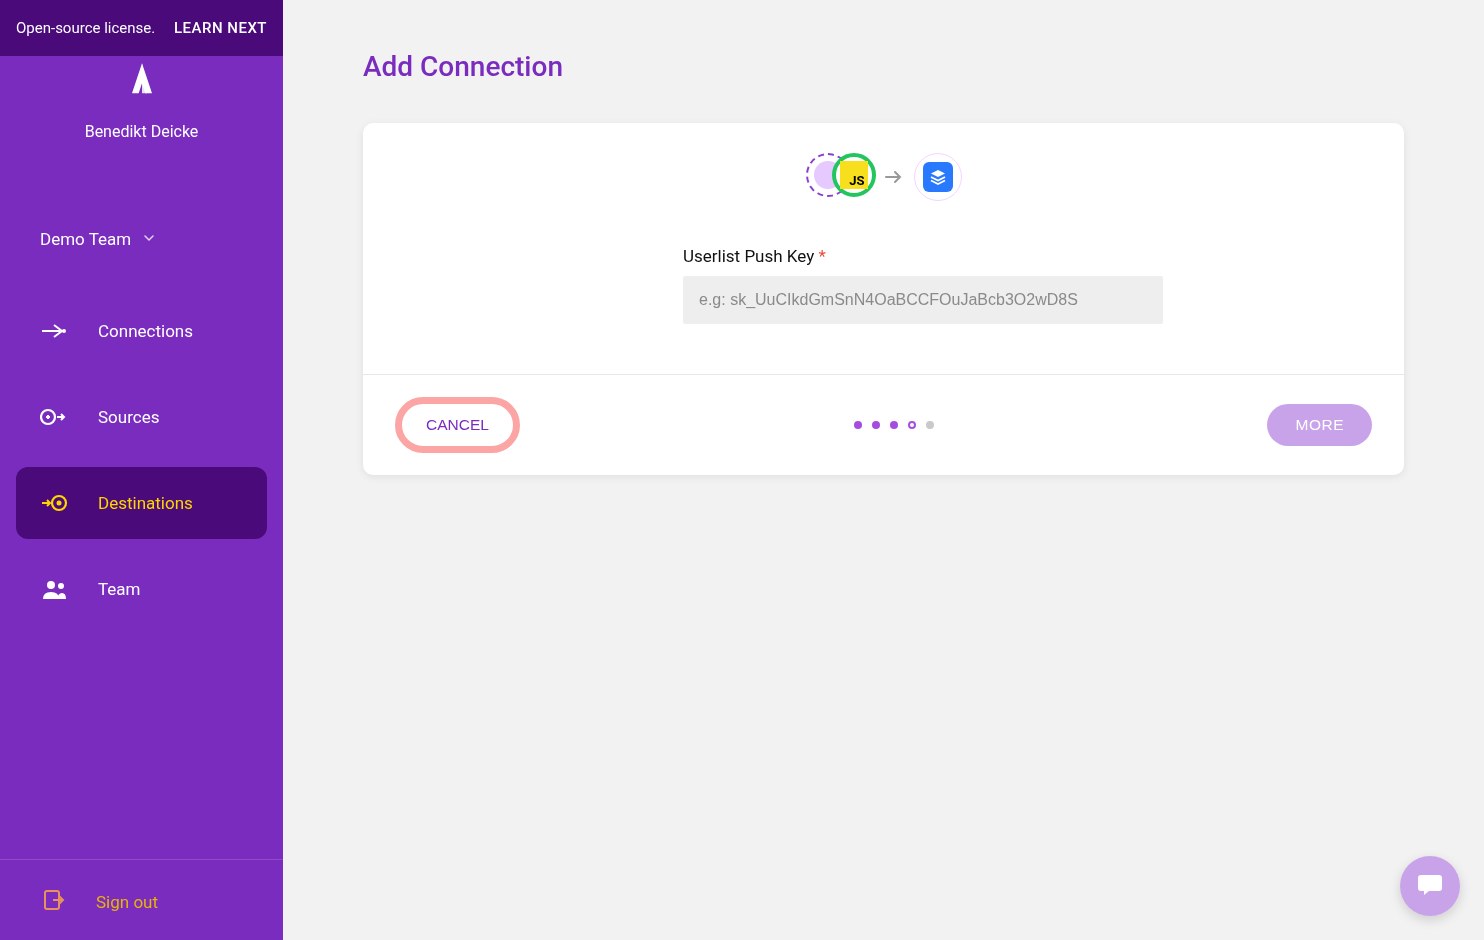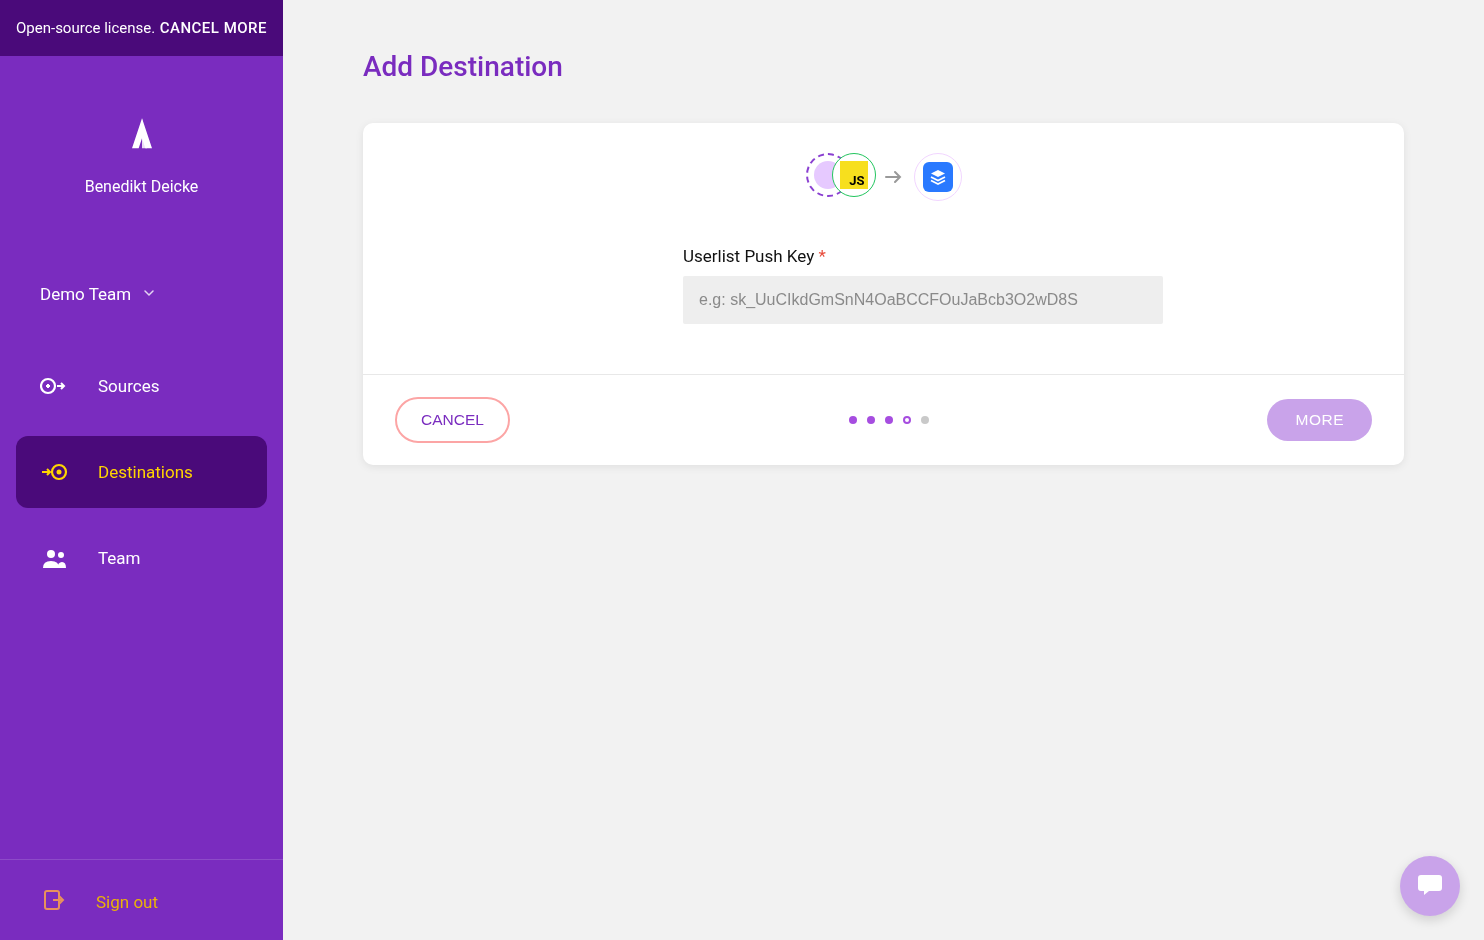--- a/index.html
+++ b/index.html
@@ -38,21 +38,20 @@
 
     .license-banner .learn-more {
       font-weight: 500;
       letter-spacing: 0.5px;
     }
 
     .logo-section {
       display: flex;
       flex-direction: column;
       align-items: center;
-      padding-top: 55px;
     }
 
     .logo-icon {
       width: 48px;
       height: 48px;
       display: flex;
       align-items: center;
       justify-content: center;
     }
 
@@ -189,21 +188,21 @@
       height: 44px;
     }
     .flow-circle.dashed .inner {
       width: 28px;
       height: 28px;
       border-radius: 50%;
       background: #e6c9ff;
     }
 
     .flow-circle.source-js {
-      border: 1px solid #22c55e;
+      border: 4px solid #22c55e;
       background: white;
       position: absolute;
       left: 26px;
       top: 0;
       width: 44px;
       height: 44px;
       z-index: 2;
     }
 
     .js-badge {
@@ -281,21 +280,21 @@
     .card-footer {
       border-top: 1px solid #e8e8e8;
       padding: 22px 32px;
       display: flex;
       align-items: center;
       justify-content: space-between;
     }
 
     .btn-cancel {
       background: white;
-      border: 2px solid #fca5a5;
+      border: 7px solid #fca5a5;
       border-radius: 999px;
       padding: 12px 24px;
       color: #7a2cbf;
       font-size: 15.5px;
       font-weight: 500;
       cursor: pointer;
     }
 
     .stepper {
       display: flex;
@@ -339,21 +338,21 @@
       cursor: pointer;
       box-shadow: 0 4px 12px rgba(0,0,0,0.15);
     }
   </style>
 </head>
 <body>
 
 <aside class="sidebar">
   <div class="license-banner">
     <span>Open-source license.</span>
-    <span class="learn-more">CANCEL MORE</span>
+    <span class="learn-more">LEARN NEXT</span>
   </div>
 
   <div class="logo-section">
     <div class="logo-icon">
       <svg viewBox="0 0 48 48" width="40" height="46">
         <path d="M24 4 L36 40 L28 40 L24 28 L20 40 L12 40 Z" fill="white"></path>
         <path d="M24 4 L30 40 L24 40 L24 20 Z" fill="white" opacity="0.85"></path>
       </svg>
     </div>
     <div class="user-name">Benedikt Deicke</div>
@@ -362,20 +361,30 @@
   <div class="team-selector">
     <span>Demo Team</span>
     <span class="chevron">
       <svg width="12" height="12" viewBox="0 0 12 12">
           <path d="M2 4 L6 8 L10 4" stroke="white" stroke-width="1.5" fill="none" stroke-linecap="round"></path>
         </svg>
     </span>
   </div>
 
   <nav class="nav-items">
+    <div class="nav-item">
+      <span class="nav-icon">
+        <svg width="28" height="20" viewBox="0 0 28 20">
+          <path d="M2 10 L20 10" stroke="white" stroke-width="2"></path>
+          <path d="M14 4 L22 10 L14 16" stroke="white" stroke-width="2" fill="none"></path>
+          <circle cx="24" cy="10" r="2" fill="white"></circle>
+        </svg>
+      </span>
+      <span>Connections</span>
+    </div>
 
     <div class="nav-item">
       <span class="nav-icon">
         <svg width="28" height="22" viewBox="0 0 28 22">
           <circle cx="8" cy="11" r="7" stroke="white" stroke-width="2.2" fill="none"></circle>
           <path d="M6 11 L10 11 M8 9 L8 13" stroke="white" stroke-width="2"></path>
           <path d="M17 11 L24 11 M21 8 L24 11 L21 14" stroke="white" stroke-width="2" fill="none"></path>
         </svg>
       </span>
       <span>Sources</span>
@@ -413,21 +422,21 @@
           <rect x="3" y="3" width="14" height="18" rx="2" stroke="#e8915c" stroke-width="2" fill="none"></rect>
           <path d="M11 12 L21 12 M17 8 L21 12 L17 16" stroke="#e8915c" stroke-width="2" fill="none"></path>
         </svg>
       </span>
       <span>Sign out</span>
     </div>
   </div>
 </aside>
 
 <main class="main">
-  <h1 class="page-title">Add Destination</h1>
+  <h1 class="page-title">Add Connection</h1>
 
   <div class="card">
     <div class="card-body">
 
       <div class="flow-diagram">
         <div class="sources-group">
           <div class="flow-circle dashed">
             <div class="inner"></div>
           </div>
           <div class="flow-circle source-js">

